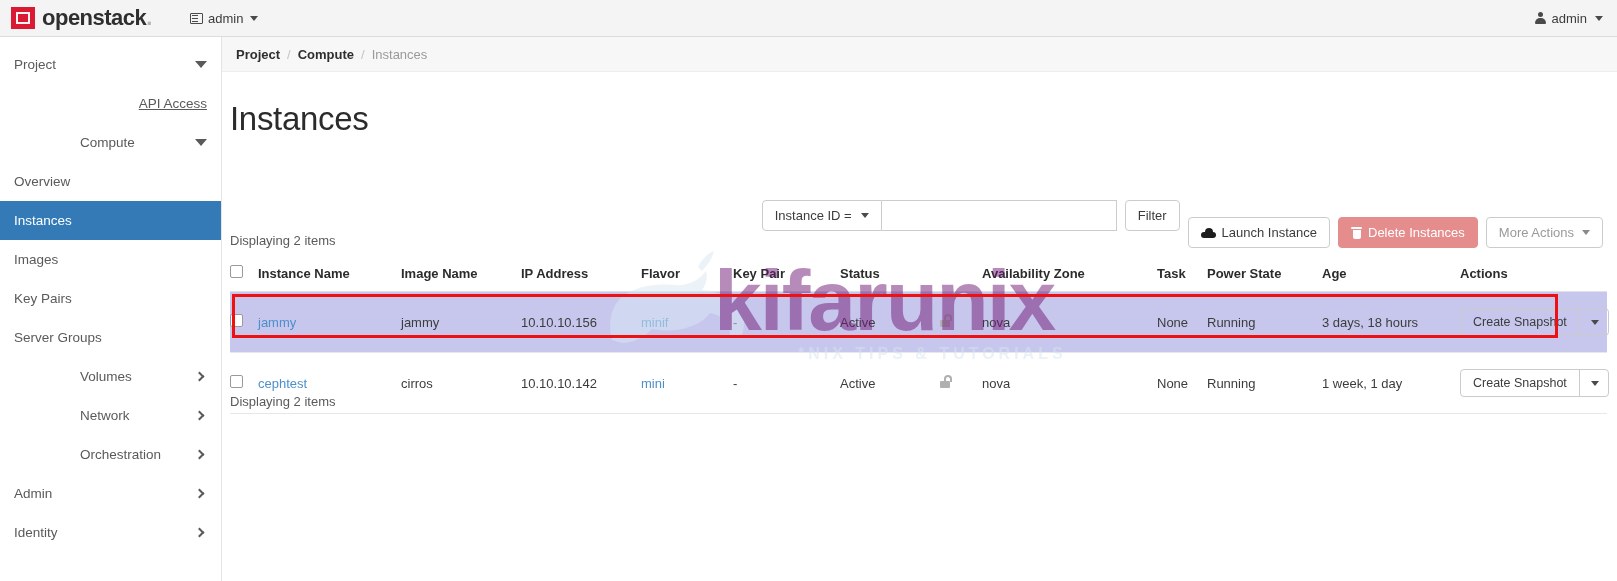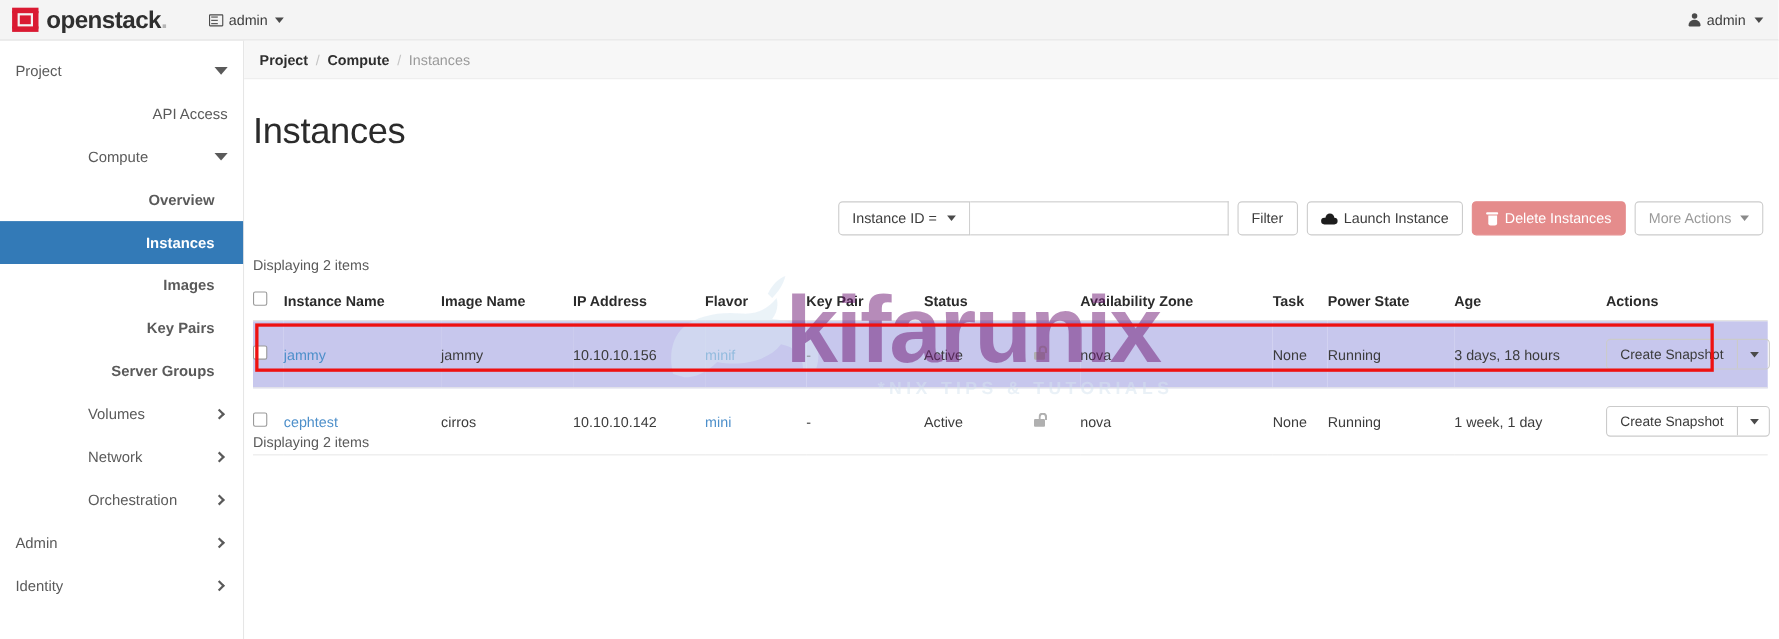--- a/index.html
+++ b/index.html
@@ -81,25 +81,25 @@
     padding-top: 8px;
   }
   .nav-item {
     display: flex; align-items: center;
     height: 39px; padding: 0 14px;
     font-size: 13.5px; color: #5a5a5a;
     cursor: pointer; position: relative;
   }
   .nav-item.level0 { justify-content: space-between; }
   .nav-item.level1 { justify-content: flex-end; padding-right: 14px; }
-  .nav-item.level1 .nav-label { margin-right: 0; }
+  .nav-item.level1 .nav-label { margin-right: 0; text-decoration: underline; }
   .nav-item.active {
     background: #337ab7; color: #ffffff;
   }
-  .nav-item.level2 { justify-content: flex-end; padding-right: 26px; font-weight: bold; }
+  .nav-item.level2 { justify-content: flex-start; padding-right: 26px; }
   .chev-down {
     width: 0; height: 0;
     border-left: 6px solid transparent; border-right: 6px solid transparent;
     border-top: 7px solid #5a5a5a;
   }
   .chev-right {
     width: 7px; height: 7px;
     border-top: 2.5px solid #5a5a5a; border-right: 2.5px solid #5a5a5a;
     transform: rotate(45deg); margin-right: 4px;
   }
@@ -139,21 +139,21 @@
   }
   .filter-input {
     height: 31px; width: 235px; border: 1px solid #cccccc;
     border-left: none; border-radius: 0; background: #fff;
     font-size: 13px; padding: 0 9px; outline: none; margin-right: 8px;
   }
   .btn-danger {
     background: #e58c8c; border-color: #e58c8c; color: #ffffff;
   }
   .btn-muted { color: #9a9a9a; }
-  .btn + .btn { margin-left: 8px; }
+  .btn + .btn { margin-left: 8px; margin-top: 34px; }
   .cloud-icon {
     position: relative; width: 15px; height: 10px; display: inline-block;
   }
   .cloud-icon:before {
     content: ""; position: absolute; bottom: 0; left: 0;
     width: 15px; height: 6px; background: #1d1d1d; border-radius: 4px;
   }
   .cloud-icon:after {
     content: ""; position: absolute; top: 0; left: 4px;
     width: 8px; height: 8px; background: #1d1d1d; border-radius: 50%;

